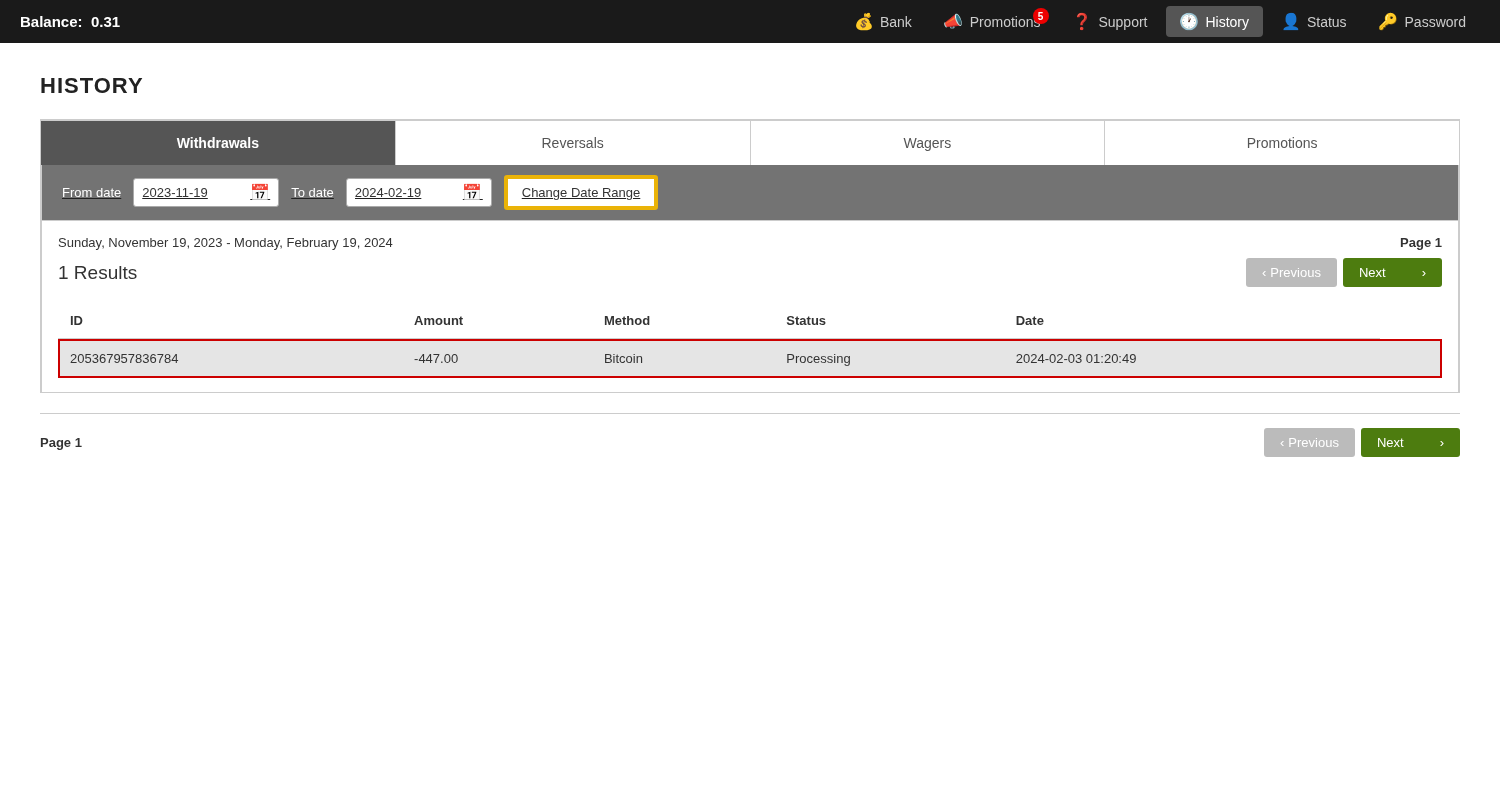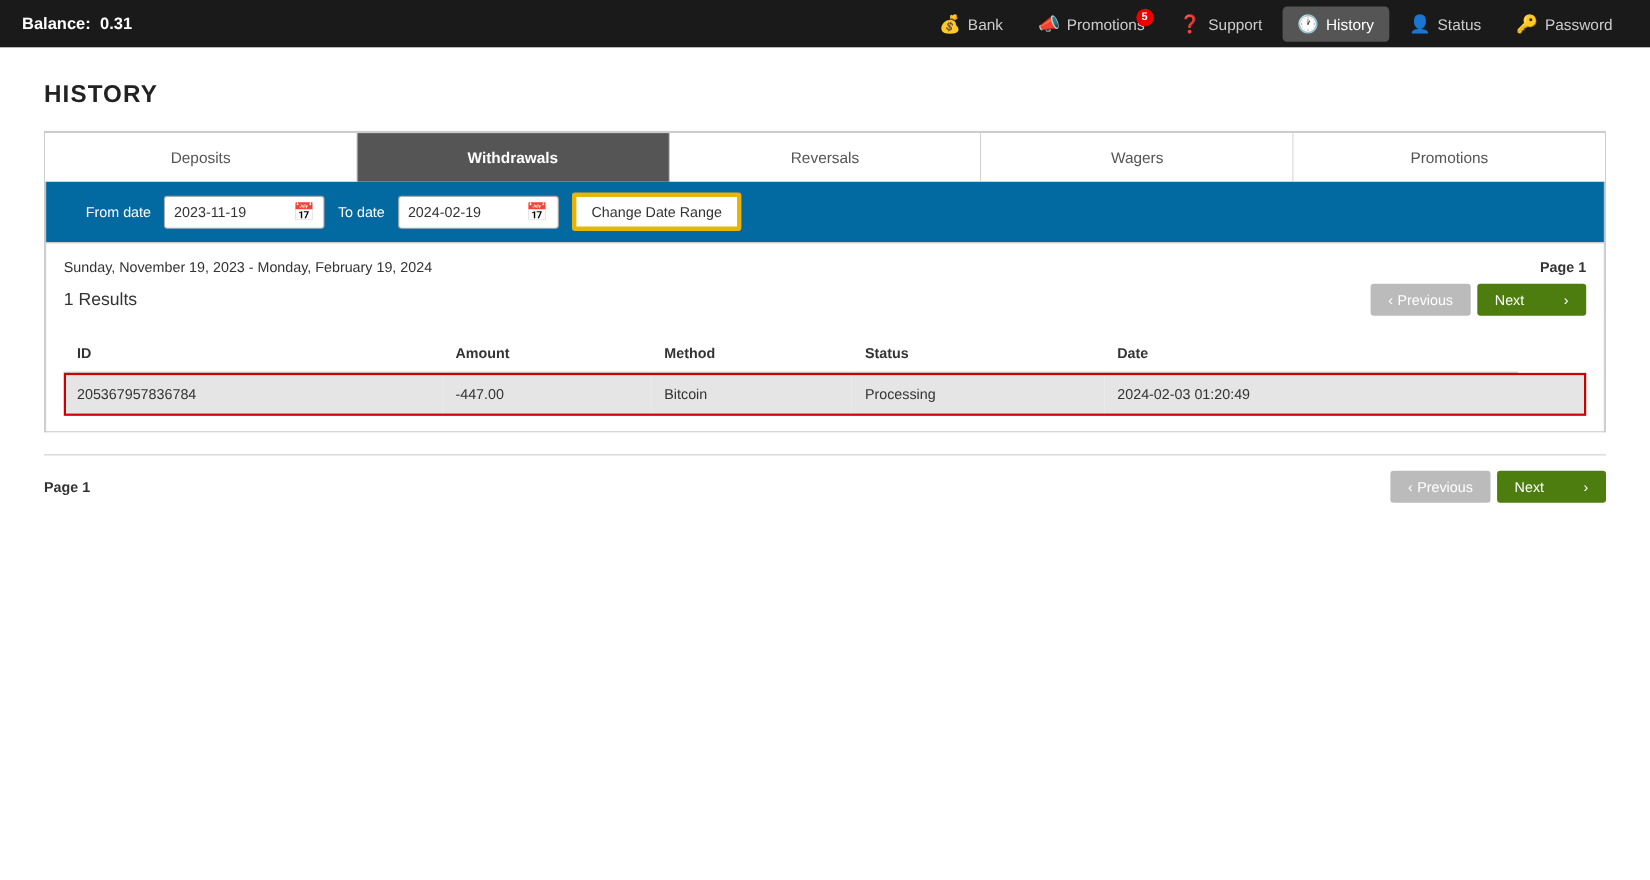--- a/index.html
+++ b/index.html
@@ -97,27 +97,28 @@
     }
     .tab:last-child { border-right: none; }
     .tab.active {
       background: #555;
       color: #fff;
       font-weight: bold;
     }
 
     
     .date-filter-bar {
-      background: #0369a1;
-      display: flex;
-      align-items: center;
-      padding: 10px 36px;
+      background: #737373;
+      display: flex;
+      align-items: center;
+      padding: 10px 20px;
       gap: 12px;
       border: 1px solid #ccc;
       border-top: none;
+      text-decoration: underline;
     }
     .date-filter-bar label {
       color: #fff;
       font-size: 13px;
       white-space: nowrap;
     }
     .date-input-wrapper {
       display: flex;
       align-items: center;
       background: #fff;
@@ -171,21 +172,21 @@
       color: #333;
       font-weight: bold;
     }
     .results-count-row {
       display: flex;
       justify-content: space-between;
       align-items: center;
       margin-bottom: 16px;
     }
     .results-count {
-      font-size: 16px;
+      font-size: 19px;
       color: #333;
     }
     .pagination-buttons {
       display: flex;
       gap: 6px;
     }
     .page-btn {
       background: #bbb;
       border: none;
       border-radius: 3px;
@@ -283,23 +284,20 @@
     </div>
   </nav>
 </header>
 
 <div class="main-content">
   <h1 class="page-title">HISTORY</h1>
   <hr class="divider">
 
   <div class="tabs-container">
     <div class="tabs-row">
-      <div class="tab">
-        <span>Deposits</span>
-      </div>
       <div class="tab active">
         <span>Withdrawals</span>
       </div>
       <div class="tab">
         <span>Reversals</span>
       </div>
       <div class="tab">
         <span>Wagers</span>
       </div>
       <div class="tab">

